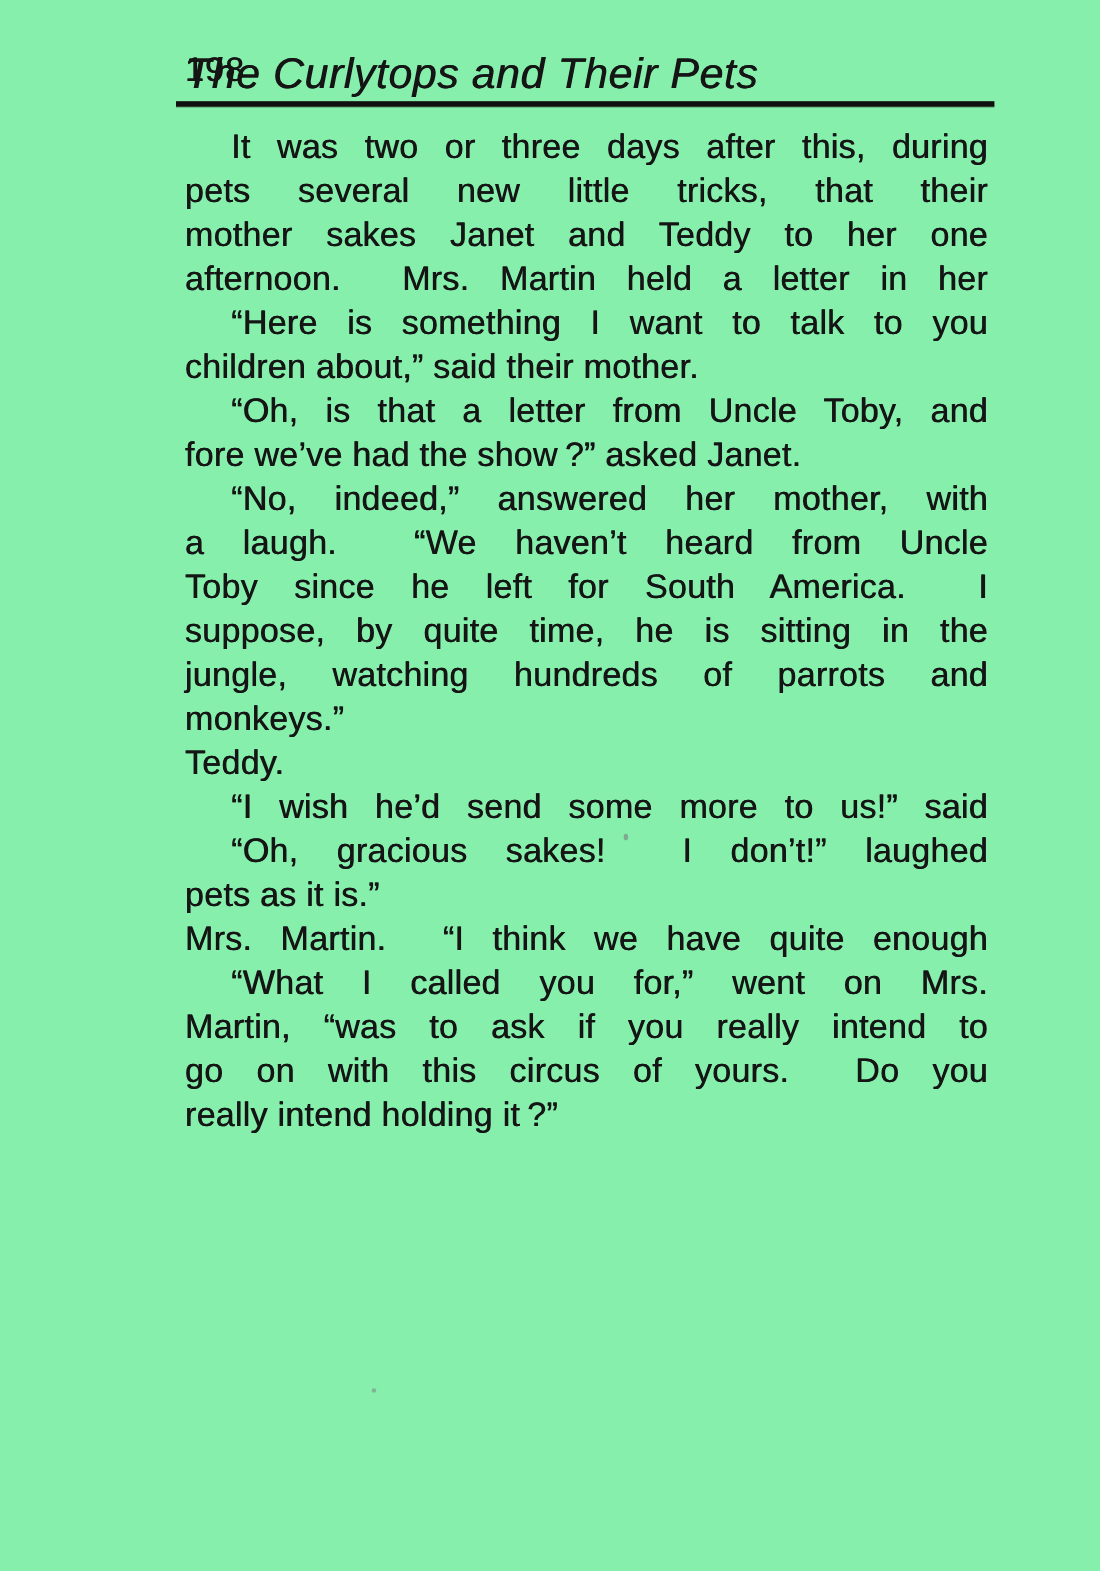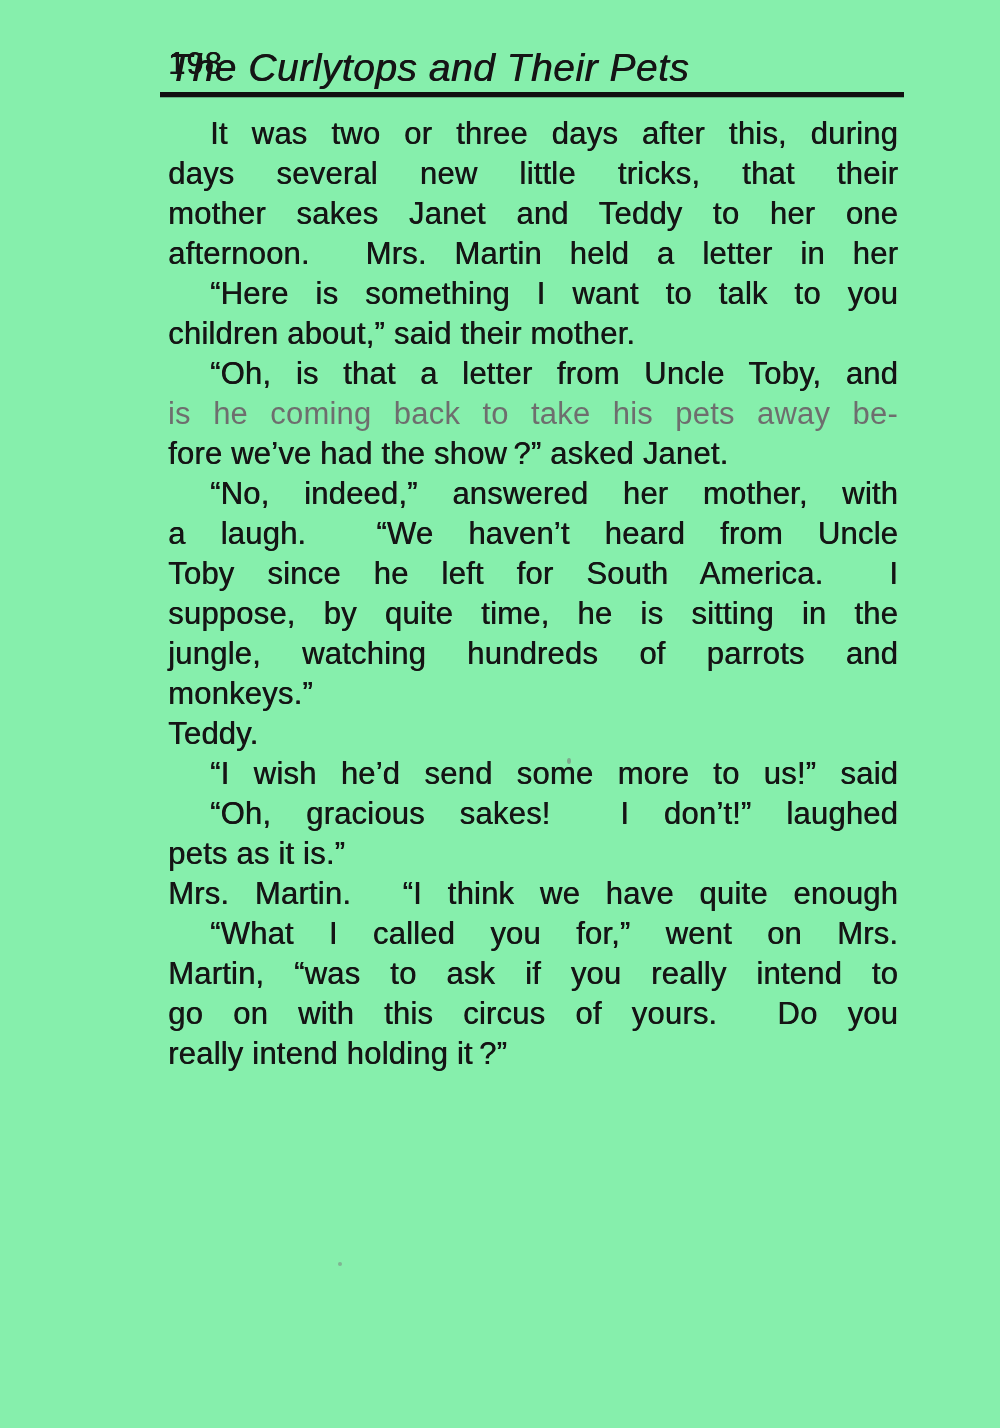--- a/index.html
+++ b/index.html
@@ -82,31 +82,30 @@
     <div class="page-header">
       <span class="page-number">198</span>
       <span class="running-title">The Curlytops and Their Pets</span>
     </div>
 
     <div class="header-rule"></div>
 
     <div class="page-body">
         <div class="para">
           <div class="line first">It was two or three days after this, during</div>
-          <div class="line">days several new little tricks, that their</div>
+          <div class="line">pets several new little tricks, that their</div>
           <div class="line">mother sakes Janet and Teddy to her one</div>
           <div class="line">afternoon.  Mrs. Martin held a letter in her</div>
         </div>
         <div class="para">
           <div class="line first">“Here is something I want to talk to you</div>
           <div class="line last">children about,” said their mother.</div>
         </div>
         <div class="para">
           <div class="line first">“Oh, is that a letter from Uncle Toby, and</div>
-          <div class="line faded">is he coming back to take his pets away be-</div>
           <div class="line last">fore we’ve had the show ?” asked Janet.</div>
         </div>
         <div class="para">
           <div class="line first">“No, indeed,” answered her mother, with</div>
           <div class="line">a laugh.  “We haven’t heard from Uncle</div>
           <div class="line">Toby since he left for South America.  I</div>
           <div class="line">suppose, by quite time, he is sitting in the</div>
           <div class="line">jungle, watching hundreds of parrots and</div>
           <div class="line last">monkeys.”</div>
         </div>

